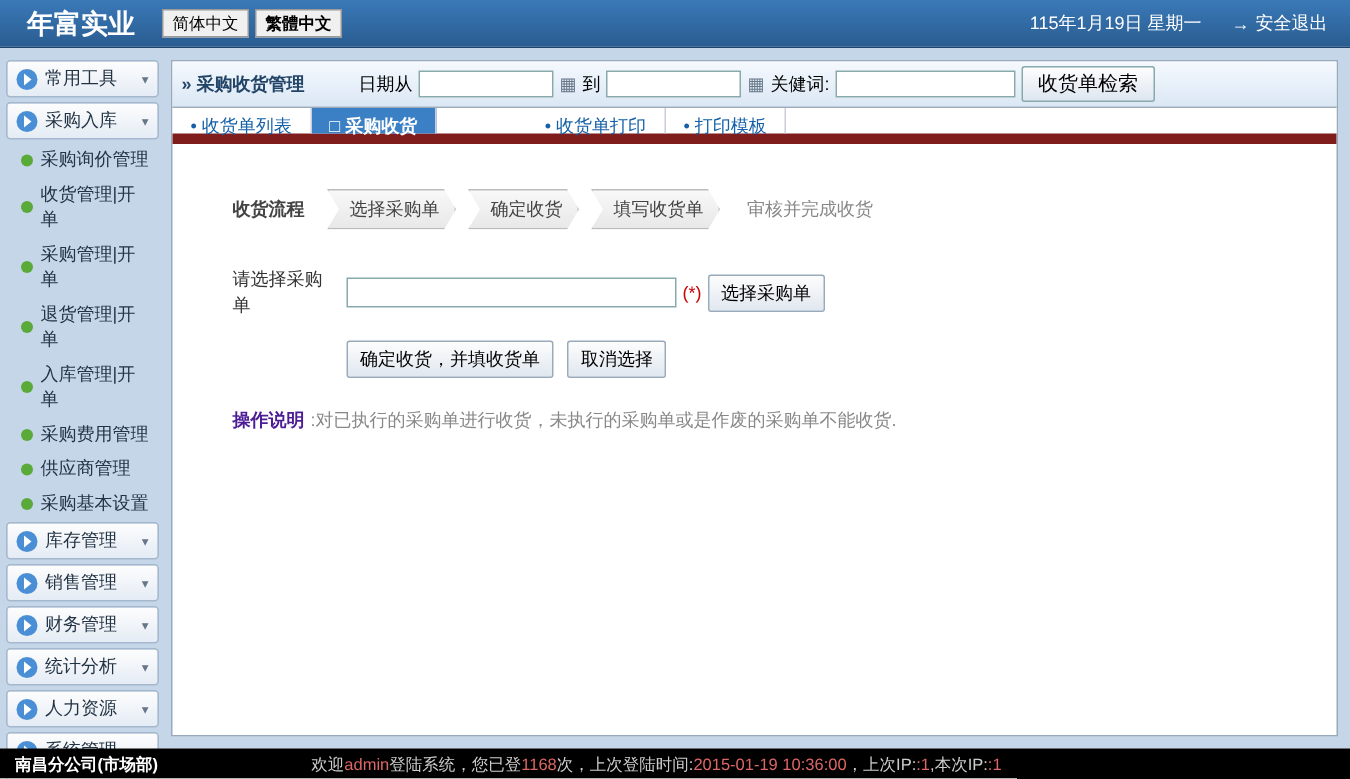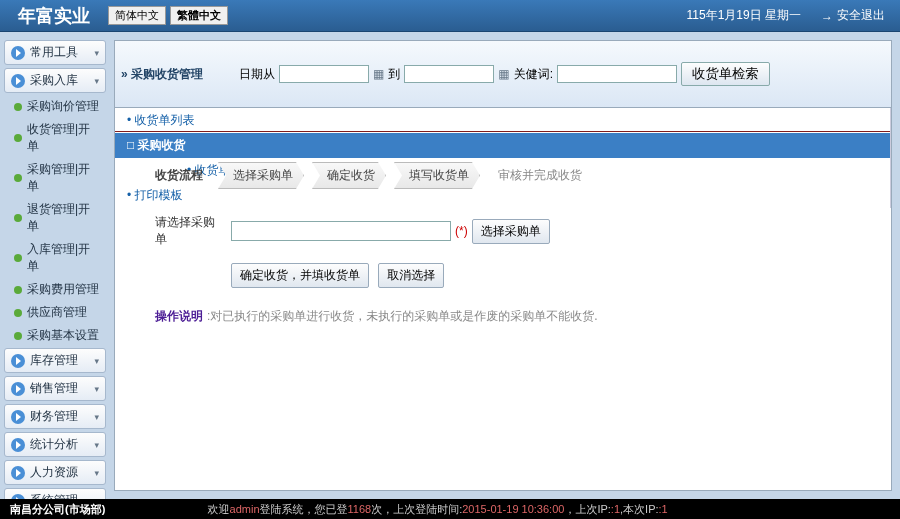--- a/index.html
+++ b/index.html
@@ -23,26 +23,26 @@
 .menu-item .arrow-icon { width: 14px; height: 14px; border-radius: 50%; background: #4a8fd6; margin-right: 5px; position: relative; flex-shrink: 0; }
 .menu-item .arrow-icon::after { content: ""; position: absolute; left: 5px; top: 3px; border-left: 5px solid #fff; border-top: 4px solid transparent; border-bottom: 4px solid transparent; }
 .sub-item { margin-bottom: 2px; padding: 2px 6px 2px 10px; cursor: pointer; font-size: 12px; color: #234; display: flex; align-items: center; }
 .sub-item .bullet { width: 8px; height: 8px; border-radius: 50%; background: #5aaa3a; margin-right: 5px; flex-shrink: 0; }
 .menu-chev { margin-left: auto; font-size: 9px; color: #678; }
 
 
 .main { flex: 1; padding: 8px 8px 8px 4px; }
 .panel { background: #fff; border: 1px solid #9ab; height: 100%; display: flex; flex-direction: column; }
 
-.toolbar { background: linear-gradient(to bottom, #f5f9fd, #dbe7f5); border-bottom: 1px solid #9ab; padding: 21px 6px; display: flex; align-items: center; gap: 4px; font-size: 12px; }
+.toolbar { background: linear-gradient(to bottom, #f5f9fd, #dbe7f5); border-bottom: 1px solid #9ab; padding: 3px 6px; display: flex; align-items: center; gap: 4px; font-size: 12px; }
 .toolbar .title { color: #246; font-weight: bold; }
 .toolbar input[type=text] { border: 1px solid #8aa; height: 18px; padding: 0 2px; font-size: 12px; }
 .btn-search { background: linear-gradient(to bottom, #fdfdfd, #dde6f0); border: 1px solid #8aa; padding: 2px 10px; cursor: pointer; border-radius: 2px; }
 
-.tabs { background: #fff; border-bottom: 1px solid #7f1d1d; display: flex; height: 24px; flex-direction: column; }
+.tabs { background: #fff; border-bottom: 7px solid #7f1d1d; display: flex; height: 24px; }
 .tab { padding: 4px 12px; border-right: 1px solid #ccd; color: #1560a8; cursor: pointer; font-size: 12px; }
 .tab.active { background: #3b7fc5; color: #fff; font-weight: bold; }
 .tab.aux { margin-left: 60px; }
 
 .content { flex: 1; padding: 30px 40px; color: #333; }
 .steps { display: flex; align-items: center; margin-bottom: 25px; gap: 0; }
 .step-label { margin-right: 15px; font-weight: bold; color: #444; }
 .step { background: linear-gradient(to bottom, #f8f8f8, #e8e8e8); border: 1px solid #bbb; padding: 4px 10px 4px 14px; position: relative; margin-right: 8px; font-size: 12px; color: #444; clip-path: polygon(0 0, calc(100% - 8px) 0, 100% 50%, calc(100% - 8px) 100%, 0 100%, 8px 50%); }
 .step:first-of-type { clip-path: polygon(0 0, calc(100% - 8px) 0, 100% 50%, calc(100% - 8px) 100%, 0 100%); }
 .step-final { color: #888; padding-left: 10px; }

